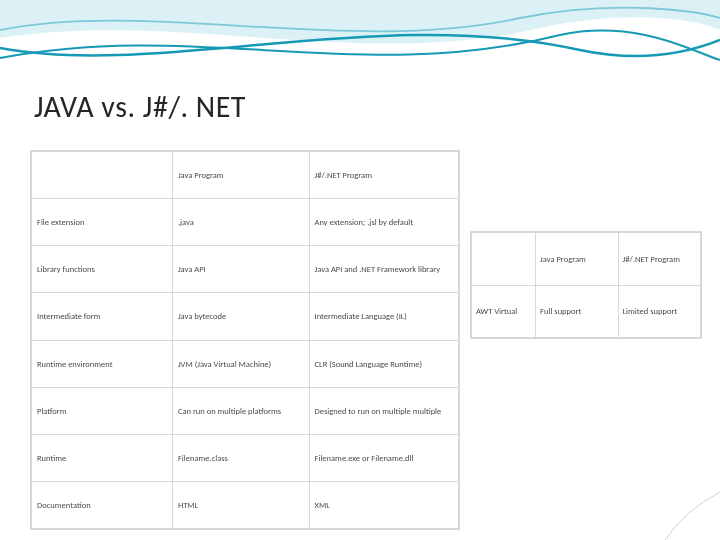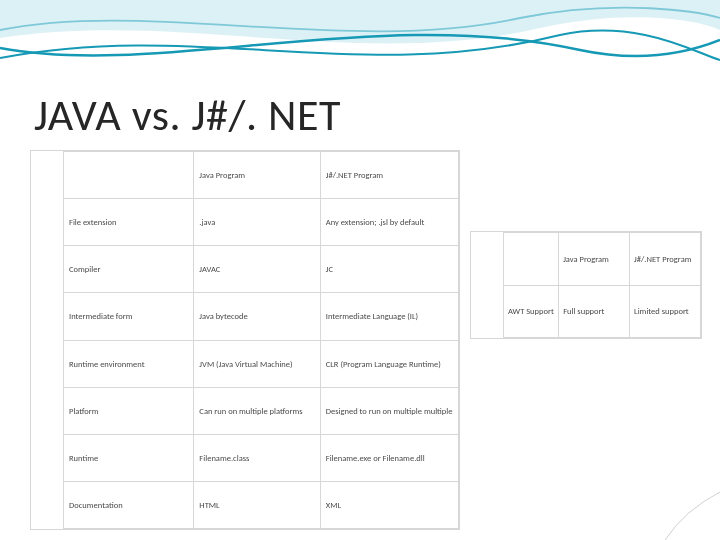--- a/index.html
+++ b/index.html
@@ -14,31 +14,30 @@
     position: absolute;
     top: 0; left: 0;
     width: 720px;
     height: 90px;
     z-index: 0;
   }
   h1.title {
     position: absolute;
     top: 88px;
     left: 34px;
-    font-size: 44px;
+    font-size: 30px;
     font-weight: 400;
     color: #262626;
     letter-spacing: 0.5px;
     z-index: 2;
   }
   .table-box {
     position: absolute;
     background: #fff;
     border: 1px solid #d7d7d7;
-    padding-left: 32px;
   }
   .t1 { top: 150px; left: 30px; width: 430px; height: 380px; }
   .t2 { top: 231px; left: 470px; width: 232px; height: 108px; }
   table { border-collapse: collapse; width: 100%; height: 100%; table-layout: fixed; }
   td {
     border: 1px solid #d7d7d7;
     padding: 3px 5px;
     font-size: 8.5px;
     color: #4a4a4a;
     filter: blur(0.35px);
@@ -87,33 +86,33 @@
           <td></td>
           <td>Java Program</td>
           <td>J#/.NET Program</td>
         </tr>
         <tr>
           <td>File extension</td>
           <td>.java</td>
           <td>Any extension; .jsl by default</td>
         </tr>
         <tr>
-          <td>Compiler</td>
-          <td>JAVAC</td>
-          <td>JC</td>
+          <td>Library functions</td>
+          <td>Java API</td>
+          <td>Java API and .NET Framework library</td>
         </tr>
         <tr>
           <td>Intermediate form</td>
           <td>Java bytecode</td>
           <td>Intermediate Language (IL)</td>
         </tr>
         <tr>
           <td>Runtime environment</td>
           <td>JVM (Java Virtual Machine)</td>
-          <td>CLR (Program Language Runtime)</td>
+          <td>CLR (Sound Language Runtime)</td>
         </tr>
         <tr>
           <td>Platform</td>
           <td>Can run on multiple platforms</td>
           <td>Designed to run on multiple multiple</td>
         </tr>
         <tr>
           <td>Runtime</td>
           <td>Filename.class</td>
           <td>Filename.exe or Filename.dll</td>
@@ -134,21 +133,21 @@
           <col class="c1">
           <col class="c2">
         </colgroup>
       <tbody>
         <tr>
           <td></td>
           <td>Java Program</td>
           <td>J#/.NET Program</td>
         </tr>
         <tr>
-          <td>AWT Support</td>
+          <td>AWT Virtual</td>
           <td>Full support</td>
           <td>Limited support</td>
         </tr>
       </tbody>
     </table>
   </div>
 
   <svg class="pagecurl" viewBox="0 0 55 48">
     <path d="M55,0 L55,48 L0,48 Z" fill="#e8e8e8"></path>
     <path d="M55,0 Q20,18 0,48 L55,48 Z" fill="#ffffff"></path>

